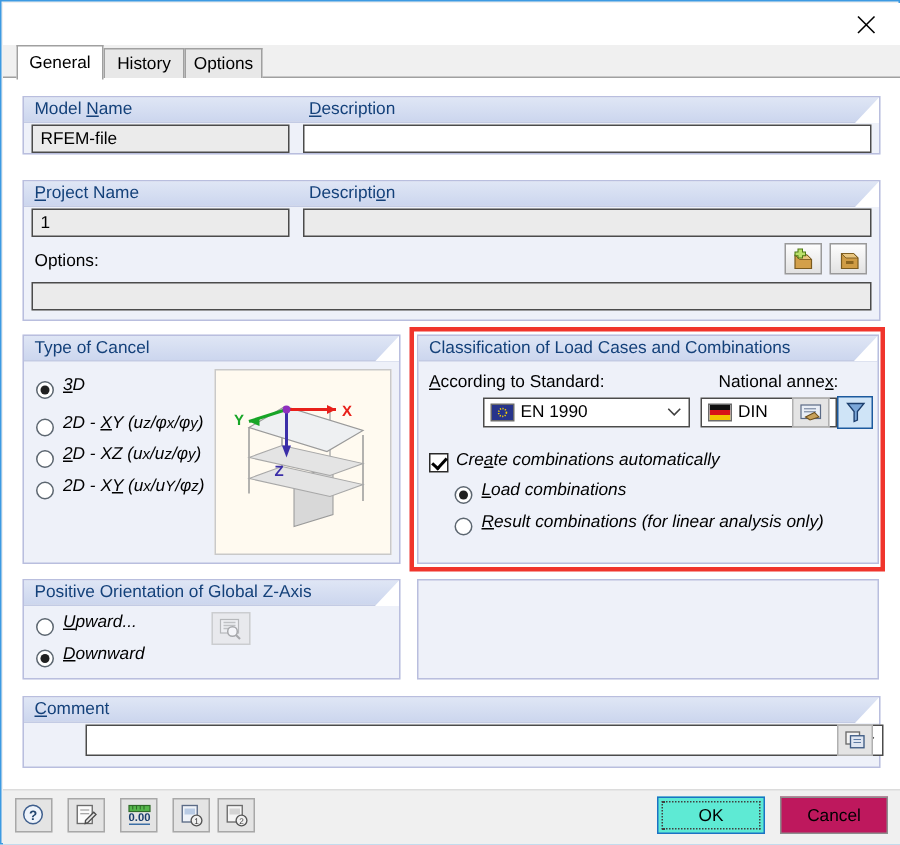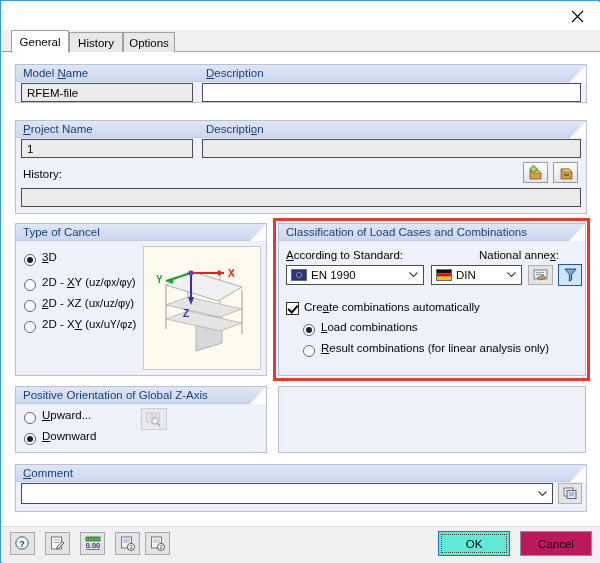--- a/index.html
+++ b/index.html
@@ -99,21 +99,21 @@
 
   
   .radio{
     position:absolute;width:12px;height:12px;border-radius:50%;
     border:1px solid #5c6670;background:#fff;box-sizing:border-box;
   }
   .radio.on:after{
     content:"";position:absolute;left:2px;top:2px;width:6px;height:6px;
     border-radius:50%;background:#202020;
   }
-  .rlabel{position:absolute;font-size:11.5px;white-space:nowrap;color:#000;}
+  .rlabel{position:absolute;font-size:11.5px;white-space:nowrap;color:#000;font-style:italic;}
 
   
   .chk{
     position:absolute;width:13px;height:13px;border:1px solid #2b2b2b;
     background:#fff;box-sizing:border-box;
   }
   .chk.on:after{
     content:"";position:absolute;left:3px;top:0px;width:4px;height:8px;
     border:solid #000;border-width:0 2px 2px 0;transform:rotate(42deg);
   }
@@ -128,21 +128,21 @@
     border:1px solid #1c5a9e;background:#cfe4f7;
   }
   .tbtn.flat{
     border:1px solid #b0b0b0;background:#e4e4e4;
   }
 
   
   .combo{
     position:absolute;box-sizing:border-box;
     border:1px solid #4b4b4b;background:#ffffff;
-    display:flex;align-items:center;cursor:pointer;
+    display:flex;align-items:center;cursor:pointer;margin-left:36px;
   }
   .combo .caret{
     position:absolute;right:5px;top:50%;transform:translateY(-50%);
   }
   .combo-label{
     position:absolute;left:24px;top:50%;transform:translateY(-50%);
     font-size:11.5px;white-space:nowrap;
   }
   .combo-label.noicon{left:5px;}
 
@@ -232,21 +232,21 @@
     <div class="field" style="left:200px;top:31px;width:379px;height:19px;">
       <div class="field-text"></div>
     </div>
 
     <div class="grp" style="left:13px;top:68px;width:572px;height:94px;">
       <div class="grp-head" style="width:100%;">
         <div class="grp-head-clip"></div>
       </div>
       <div class="lbl" style="left:7px;top:2px;"><u>P</u>roject Name</div>
       <div class="lbl" style="left:190px;top:2px;">Descripti<u>o</u>n</div>
-      <div class="lbl lbl-dark" style="left:7px;top:47px;">History:</div>
+      <div class="lbl lbl-dark" style="left:7px;top:47px;">Options:</div>
     </div>
     <div class="field gray" style="left:19px;top:87px;width:172px;height:19px;">
       <div class="field-text">1</div>
     </div>
     <div class="field gray" style="left:200px;top:87px;width:379px;height:19px;">
       <div class="field-text"></div>
     </div>
 
     <div class="tbtn" style="left:521px;top:110px;width:25px;height:21px;">
       <svg width="18" height="16" viewBox="0 0 18 16">

